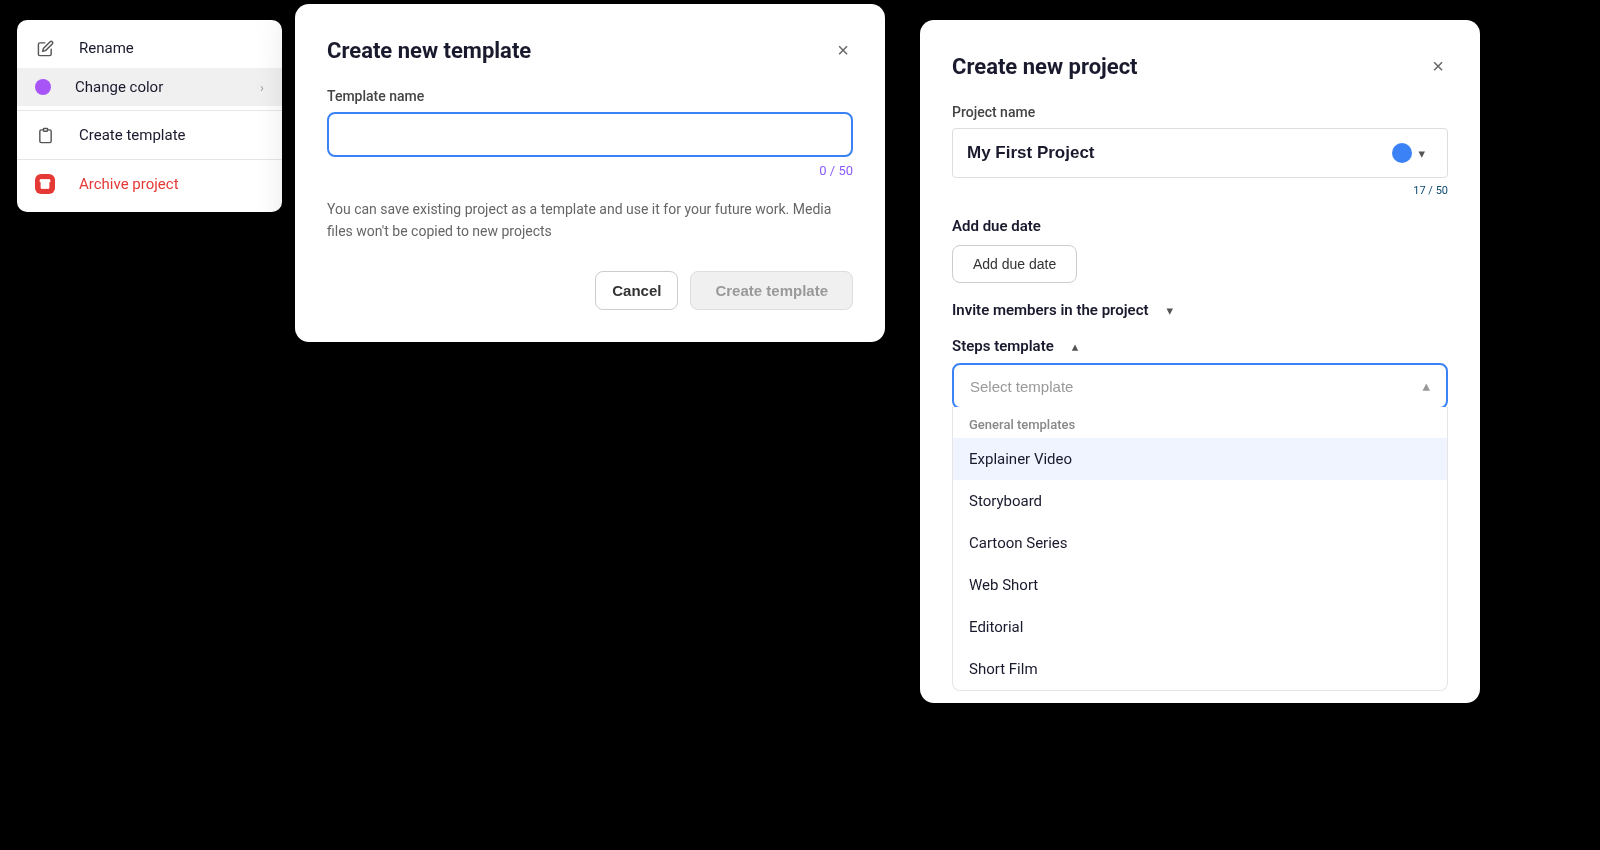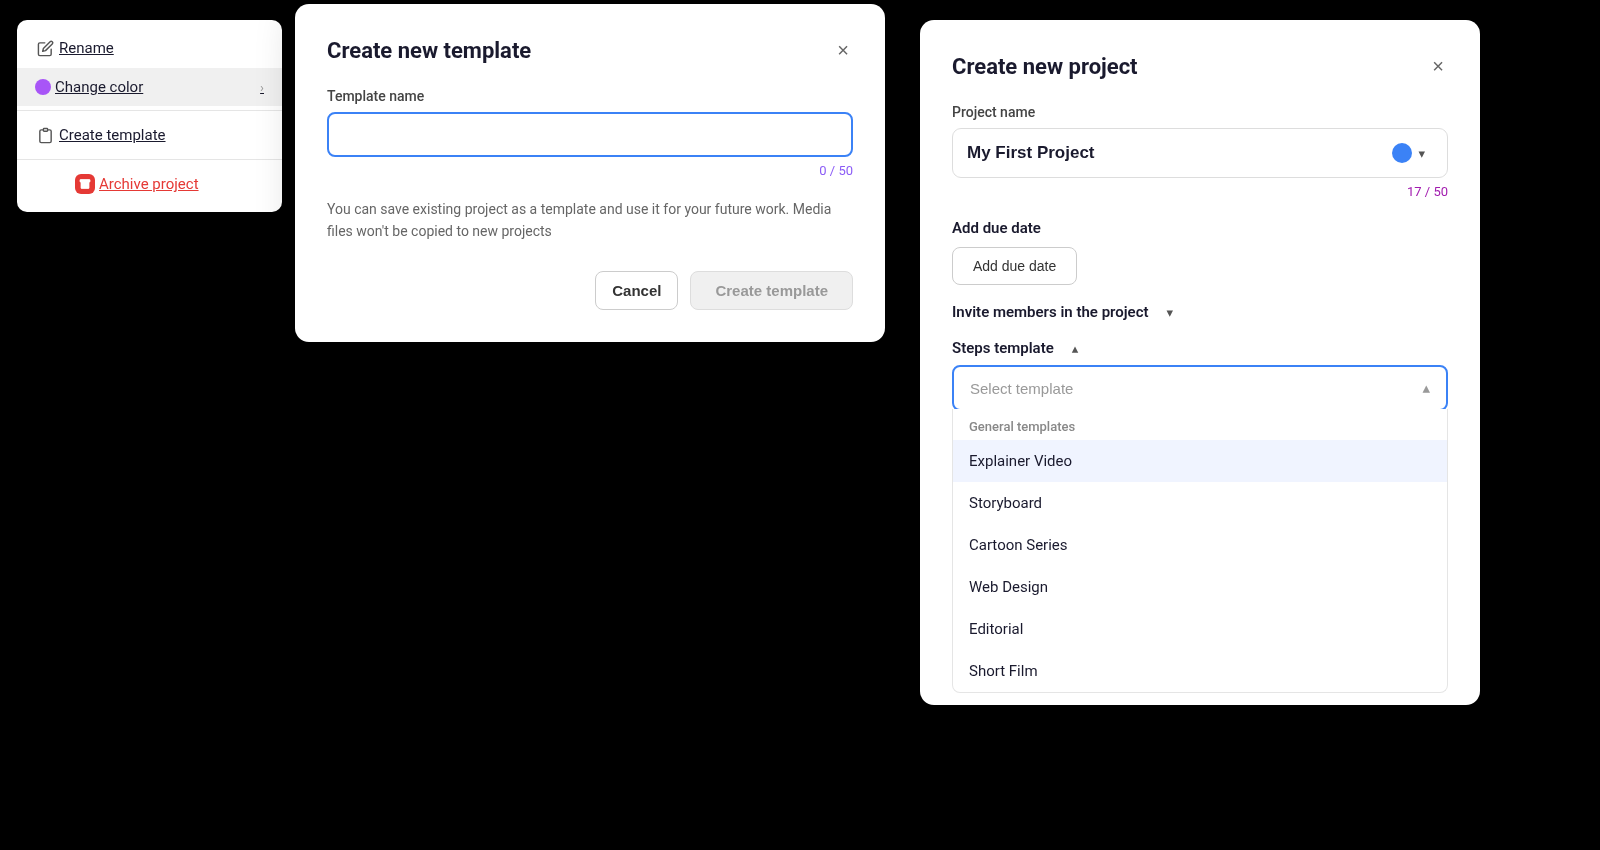--- a/index.html
+++ b/index.html
@@ -22,28 +22,26 @@
       box-shadow: 0 4px 20px rgba(0,0,0,0.15);
       padding: 8px 0;
       width: 265px;
       z-index: 10;
     }
     .context-menu-item {
       display: flex;
       align-items: center;
       padding: 10px 18px;
       cursor: pointer;
-      gap: 4px;
-      font-size: 15px;
-      color: #1a1a2e;
-      text-decoration: underline;
+      gap: 24px;
+      font-size: 15px;
+      color: #1a1a2e;
     }
     .context-menu-item.archive {
       color: #e53935;
-      margin-left: 40px;
     }
     .context-menu-divider {
       height: 1px;
       background: #e5e5e5;
       margin: 4px 0;
     }
     .context-menu-icon {
       width: 20px;
       height: 20px;
       display: flex;
@@ -165,21 +163,21 @@
       padding: 32px 32px 12px;
       z-index: 10;
       overflow: hidden;
       max-height: 810px;
     }
     .project-name-row {
       display: flex;
       gap: 10px;
       align-items: center;
       border: 1.5px solid #ddd;
-      border-radius: 9px;
+      border-radius: 4px;
       padding: 10px 14px;
       margin-top: 8px;
       justify-content: flex-end;
     }
     .project-name-input {
       flex: 1;
       border: none;
       outline: none;
       font-size: 17px;
       font-weight: 600;
@@ -201,22 +199,22 @@
       height: 20px;
       border-radius: 50%;
       background: #3b82f6;
     }
     .chevron-down {
       font-size: 13px;
       color: #555;
     }
     .project-counter {
       text-align: right;
-      font-size: 13px;
-      color: #a21caf;
+      font-size: 11px;
+      color: #0c4a6e;
       margin-top: 6px;
     }
     .section-label {
       font-size: 15px;
       font-weight: 600;
       color: #1a1a2e;
       margin: 20px 0 10px;
     }
     .btn-add-due-date {
       background: #fff;
@@ -395,19 +393,19 @@
   <div class="select-template-wrapper">
     <button class="select-template-btn">
       <span>Select template</span>
       <span>▴</span>
     </button>
     <div class="dropdown-list">
       <div class="dropdown-section-header">General templates</div>
       <div class="dropdown-item highlighted">Explainer Video</div>
       <div class="dropdown-item">Storyboard</div>
       <div class="dropdown-item">Cartoon Series</div>
-      <div class="dropdown-item">Web Design</div>
+      <div class="dropdown-item">Web Short</div>
       <div class="dropdown-item">Editorial</div>
       <div class="dropdown-item">Short Film</div>
     </div>
 
   </div>
 </div>
 
 </body></html>

